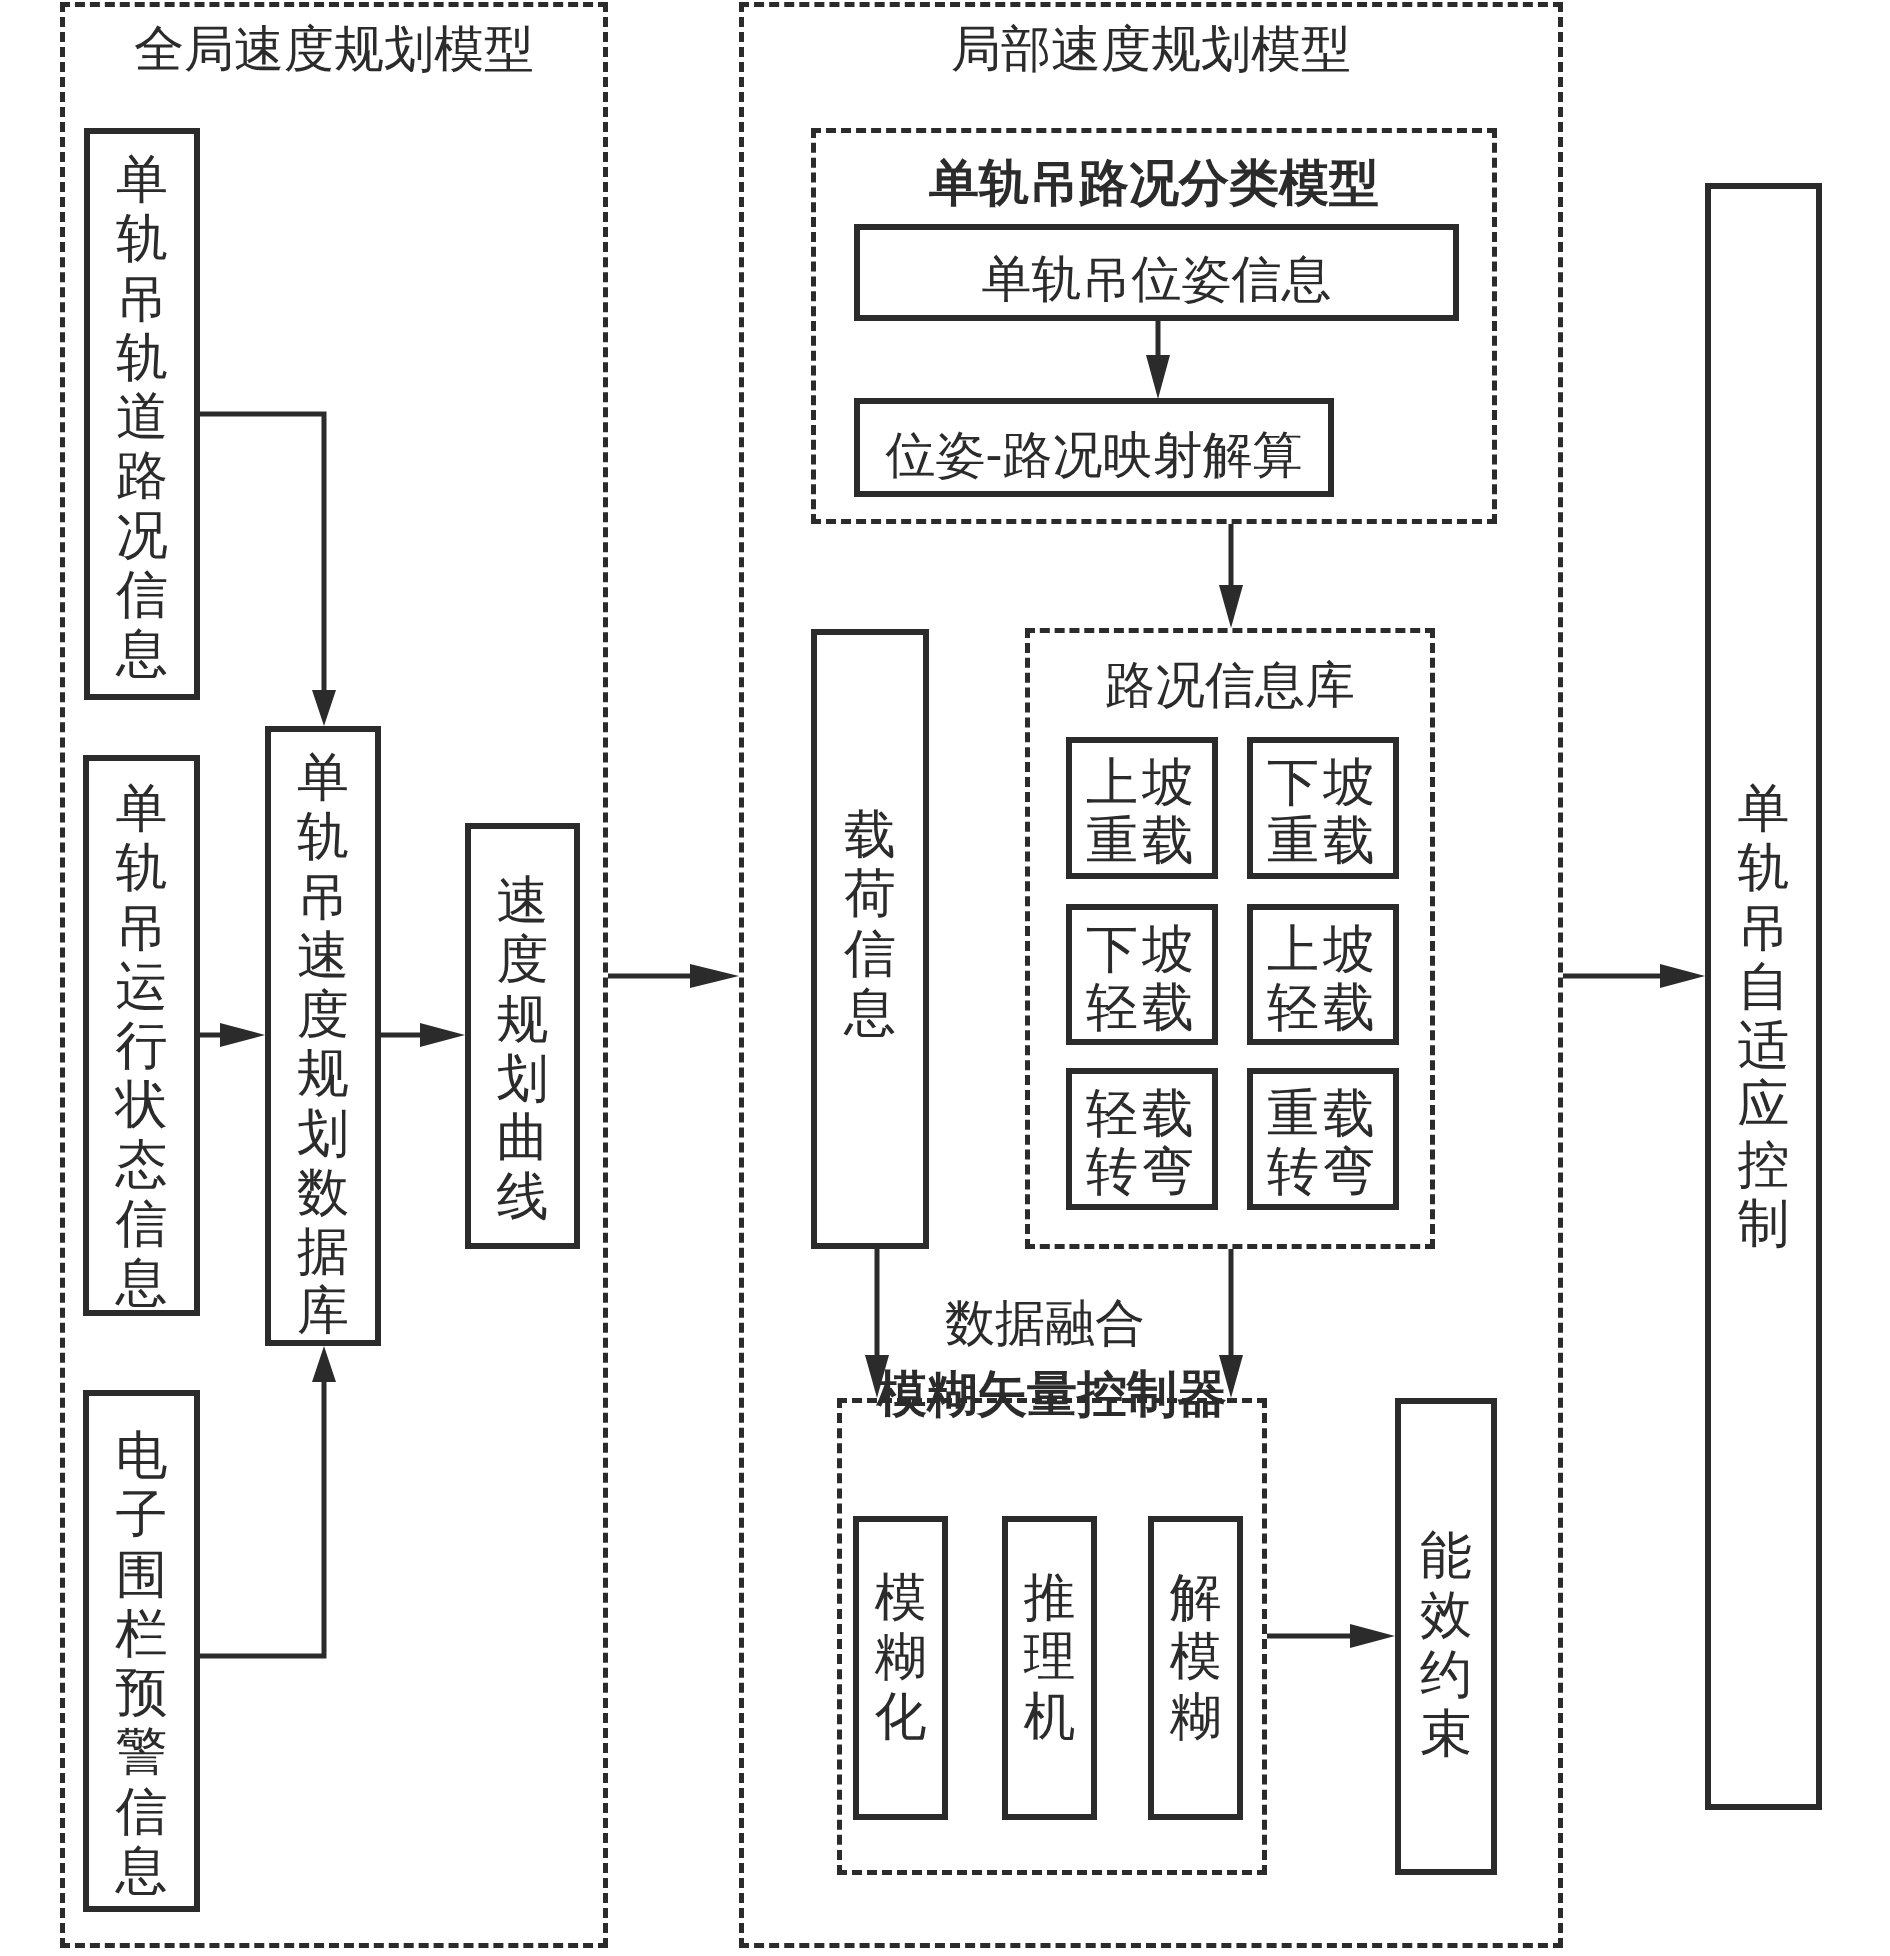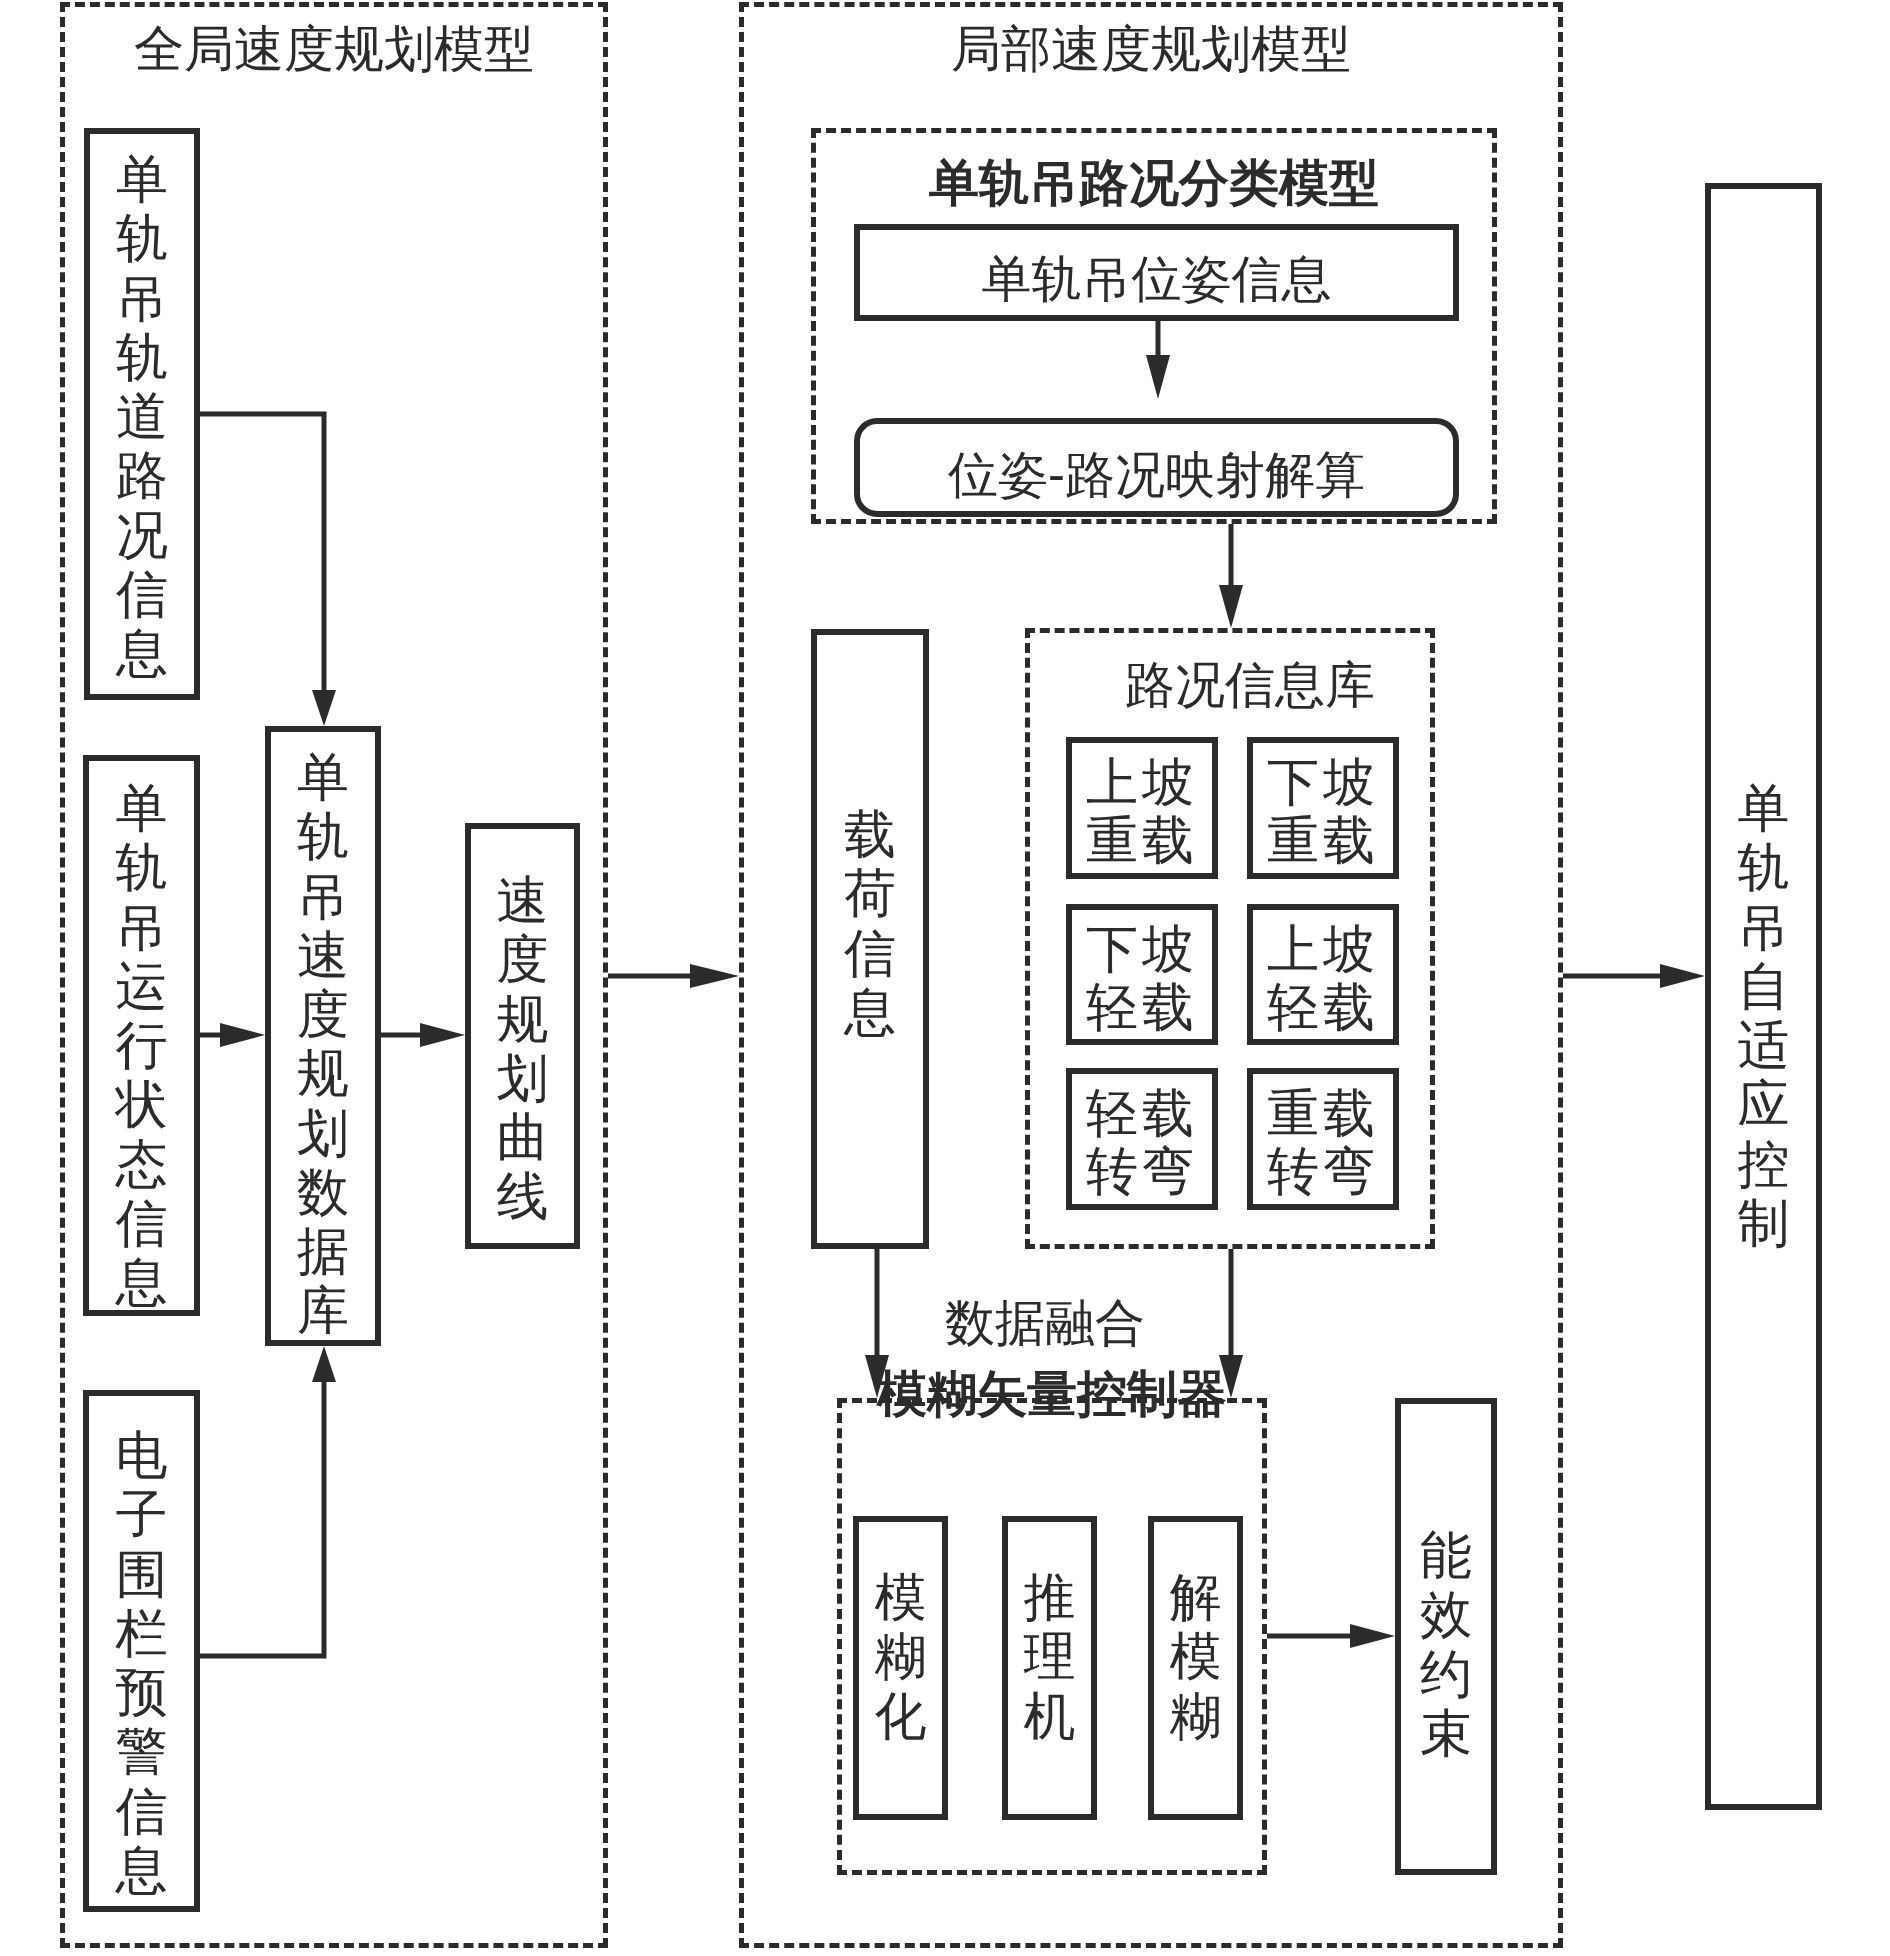--- a/index.html
+++ b/index.html
@@ -92,35 +92,35 @@
 <div class="abs dashed" style="left:739px; top:2px; width:824px; height:1946px;"></div>
 <div class="title" style="left:739px; width:824px; top:24px;">局部速度规划模型</div>
 
 <div class="abs dashed" style="left:811px; top:128px; width:686px; height:396px;"></div>
 <div class="title" style="left:811px; width:686px; top:158px;font-weight:bold;">单轨吊路况分类模型</div>
 
 <div class="abs solid" style="left:854px; top:224px; width:605px; height:97px;">
   <div class="htext" style="top:18px;">单轨吊位姿信息</div>
 </div>
 
-<div class="abs solid" style="left:854px; top:418px; width:605px; height:99px;border-radius:23px;">
+<div class="abs solid" style="left:854px; top:398px; width:480px; height:99px;">
   <div class="htext" style="top:20px;">位姿-路况映射解算</div>
 </div>
 
 <div class="abs solid" style="left:811px; top:629px; width:118px; height:620px;">
   <div class="vtext" style="top:170px;">
       <span>载</span>
       <span>荷</span>
       <span>信</span>
       <span>息</span>
     </div>
 </div>
 
 <div class="abs dashed" style="left:1025px; top:628px; width:410px; height:621px;"></div>
-<div class="title" style="left:1025px; width:410px; top:660px;padding-left:20px;">路况信息库</div>
+<div class="title" style="left:1025px; width:410px; top:660px;">路况信息库</div>
 
 <div class="abs solid" style="left:1066px; top:737px; width:152px; height:142px;">
   <div class="grid-text" style="top:10px;">
       <div>上坡</div>
       <div>重载</div>
     </div>
 </div>
 <div class="abs solid" style="left:1247px; top:737px; width:152px; height:142px;">
   <div class="grid-text" style="top:10px;">
       <div>下坡</div>

